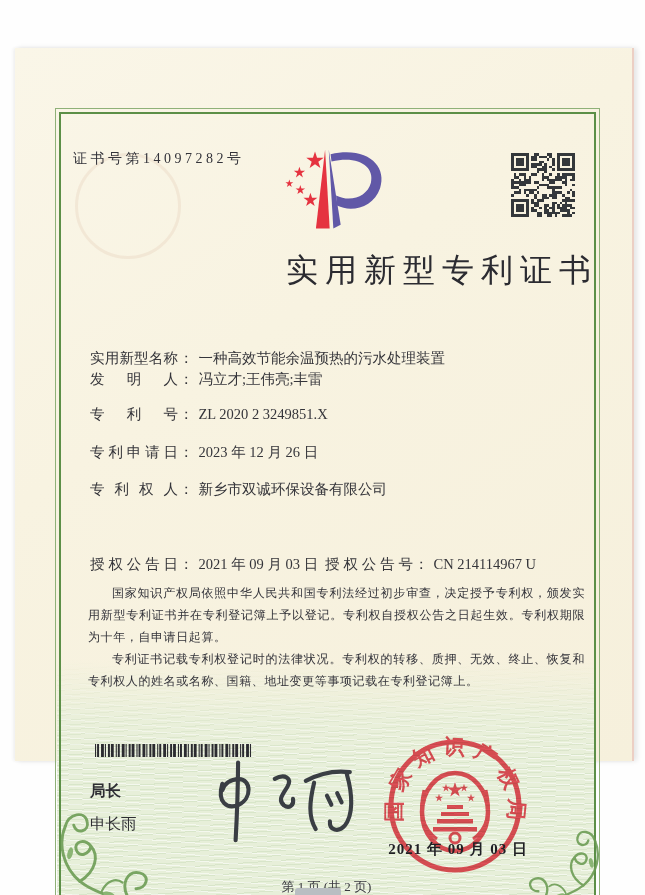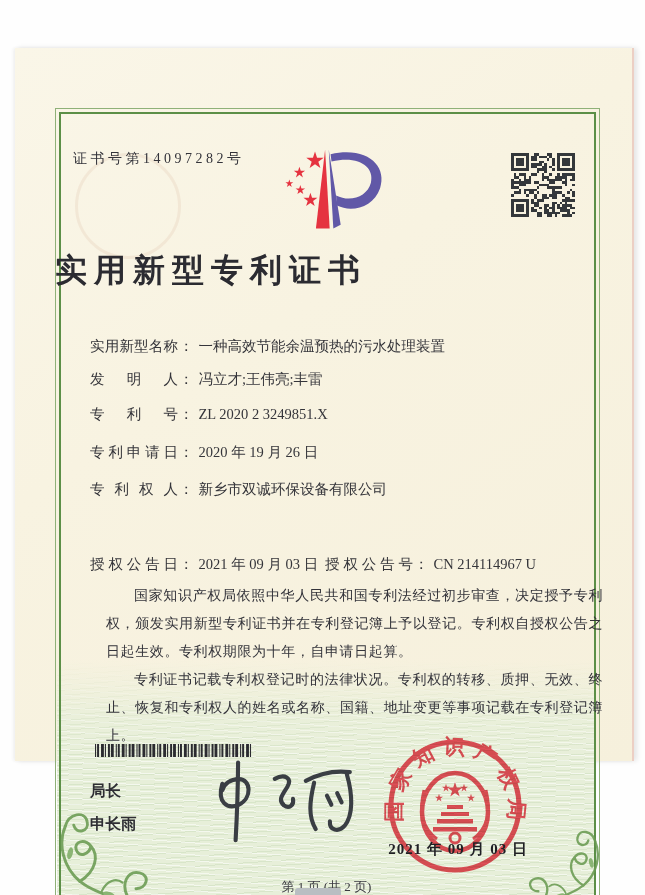--- a/index.html
+++ b/index.html
@@ -17,35 +17,35 @@
          background:repeating-linear-gradient(184deg,rgba(255,255,255,.55) 0 1px,rgba(0,0,0,0) 1px 6px),
                     repeating-linear-gradient(176deg,rgba(150,185,130,.18) 0 1px,rgba(0,0,0,0) 1px 5px);
          -webkit-mask-image:linear-gradient(180deg,transparent 0,#000 95px);
          mask-image:linear-gradient(180deg,transparent 0,#000 95px);}
   .bleed{position:absolute;left:60px;top:105px;width:100px;height:100px;border-radius:50%;
          border:3px solid rgba(205,155,125,.14);z-index:1;}
   .cert-no{position:absolute;left:58px;top:102px;font-size:14px;letter-spacing:3.5px;
          color:#33333a;z-index:3;}
   .logo{position:absolute;left:266px;top:98px;z-index:3;}
   .qr{position:absolute;left:495px;top:105px;z-index:3;}
-  .title{position:absolute;left:40px;top:201px;width:543px;text-align:left;
-         font-size:32px;font-weight:700;letter-spacing:7px;color:#2b2b31;z-index:3;}
+  .title{position:absolute;left:40px;top:201px;width:543px;text-align:right;
+         font-size:32px;font-weight:400;letter-spacing:7px;color:#2b2b31;z-index:3;}
   .field{position:absolute;left:75px;width:505px;font-size:14.5px;color:#35353a;
          white-space:nowrap;z-index:3;}
   .flabel{display:inline-block;width:88px;text-align:justify;text-align-last:justify;
          vertical-align:top;}
   .fcolon{display:inline-block;margin:0 5px 0 1px;}
   .fpair2{position:absolute;left:235px;top:0;}
-  .paras{position:absolute;left:91px;top:534px;width:497px;z-index:3;
-         font-size:14px;line-height:28px;letter-spacing:.6px;color:#33333a;text-align:justify;}
+  .paras{position:absolute;left:73px;top:534px;width:497px;z-index:3;
+         font-size:12px;line-height:22px;letter-spacing:.6px;color:#33333a;text-align:justify;}
   .paras p{margin:0;text-indent:2em;}
   .barcode{position:absolute;left:80px;top:696px;z-index:3;}
   .officer-title{position:absolute;left:75px;top:733px;font-size:15.5px;font-weight:600;
          color:#2e2e33;z-index:3;font-family:Liberation Mono, monospace;}
-  .officer-name{position:absolute;left:75px;top:766px;font-size:15.5px;font-weight:700;
+  .officer-name{position:absolute;left:75px;top:766px;font-size:15.5px;font-weight:400;
          color:#2e2e33;z-index:3;font-family:"Liberation Sans","DejaVu Sans",sans-serif;}
   .signature{position:absolute;left:178px;top:708px;z-index:3;transform:rotate(-2deg);}
   .seal{position:absolute;left:362px;top:680px;z-index:4;opacity:.93;mix-blend-mode:multiply;}
   .seal-date{position:absolute;left:368px;top:792px;width:150px;text-align:center;
          font-size:15px;font-weight:700;letter-spacing:1px;color:#1f1f24;z-index:5;}
   .page-info{position:absolute;left:40px;top:830px;width:543px;text-align:center;
          font-size:13px;color:#3a3a40;z-index:3;}
   .footer-note{position:absolute;left:40px;top:864px;width:543px;text-align:center;
          font-size:13.5px;font-weight:600;color:#33333a;z-index:3;}
   .flourish{position:absolute;z-index:3;}
@@ -324,31 +324,31 @@
         <rect x="18" y="0" width="7" height="7" fill="#34383b"></rect>
         <rect x="19" y="1" width="5" height="5" fill="#f8f3e1"></rect>
         <rect x="20" y="2" width="3" height="3" fill="#34383b"></rect>
         <rect x="0" y="18" width="7" height="7" fill="#34383b"></rect>
         <rect x="1" y="19" width="5" height="5" fill="#f8f3e1"></rect>
         <rect x="2" y="20" width="3" height="3" fill="#34383b"></rect>
       </svg>
 
     <div class="title">实用新型专利证书</div>
 
-    <div class="field" style="top:289px">
+    <div class="field" style="top:301px">
       <span class="flabel">实用新型名称</span><span class="fcolon">：</span><span class="fvalue">一种高效节能余温预热的污水处理装置</span>
     </div>
     <div class="field" style="top:322px">
       <span class="flabel">发明人</span><span class="fcolon">：</span><span class="fvalue">冯立才;王伟亮;丰雷</span>
     </div>
     <div class="field" style="top:357px">
       <span class="flabel">专利号</span><span class="fcolon">：</span><span class="fvalue">ZL 2020 2 3249851.X</span>
     </div>
     <div class="field" style="top:395px">
-      <span class="flabel">专利申请日</span><span class="fcolon">：</span><span class="fvalue">2020 年 19 月 26 日</span>
+      <span class="flabel">专利申请日</span><span class="fcolon">：</span><span class="fvalue">2023 年 12 月 26 日</span>
     </div>
     <div class="field" style="top:432px">
       <span class="flabel">专利权人</span><span class="fcolon">：</span><span class="fvalue">新乡市双诚环保设备有限公司</span>
     </div>
     <div class="field" style="top:507px">
       <span>
         <span class="flabel">授权公告日</span><span class="fcolon">：</span><span class="fvalue">2021 年 09 月 03 日</span>
       </span>
       <span class="fpair2">
         <span class="flabel">授权公告号</span><span class="fcolon">：</span><span class="fvalue">CN 214114967 U</span>

